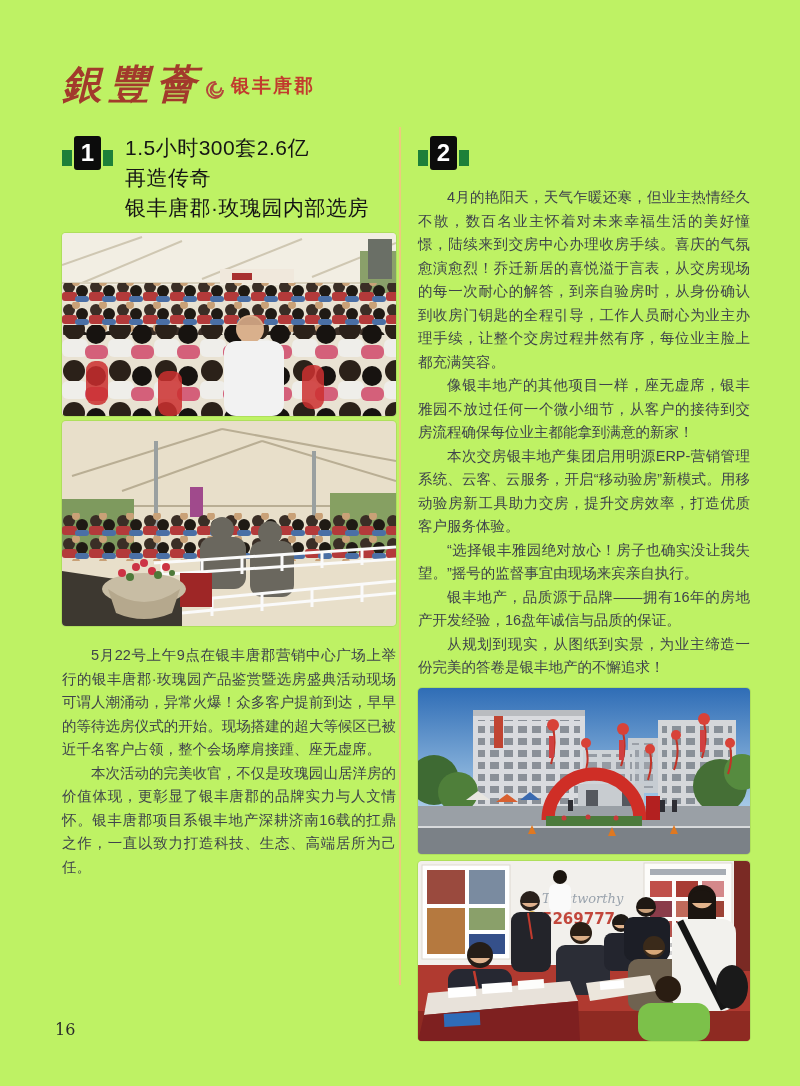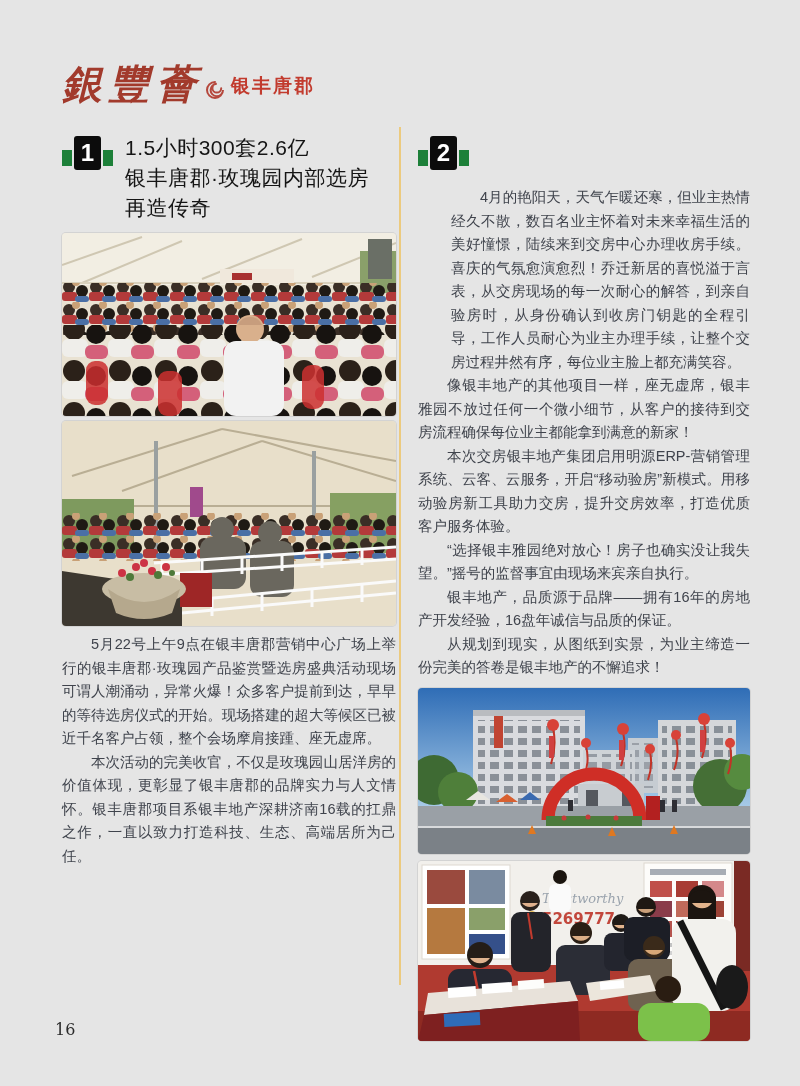--- a/index.html
+++ b/index.html
@@ -1,16 +1,16 @@
 <!DOCTYPE html>
 <html><head>
 <meta charset="utf-8">
 <style>
   html,body{margin:0;padding:0;background:#ffffff;}
-  .page{position:relative;width:800px;height:1086px;background:#e5e5e5;overflow:hidden;
+  .page{position:relative;width:800px;height:1086px;background:#bef264;overflow:hidden;
         font-family:"Liberation Sans","DejaVu Sans",sans-serif;}
   
   .masthead{position:absolute;left:62px;top:52px;height:56px;display:flex;align-items:flex-end;}
   .logo{font-family:"DejaVu Serif",serif;font-style:italic;font-weight:bold;
         font-size:40px;line-height:48px;color:#a23a2c;letter-spacing:7px;}
   .swirl{margin:0 6px 8px 2px;}
   .section-label{font-size:19px;font-weight:bold;color:#c23b2e;margin-bottom:9px;letter-spacing:2px;}
   
   .gold-divider{position:absolute;left:399px;top:127px;width:2px;height:858px;background:#ecca7e;}
   
@@ -19,22 +19,22 @@
   .col-right{left:418px;width:332px;}
   .title-row{display:flex;align-items:flex-start;}
   .badge{display:flex;align-items:flex-end;margin-top:3px;flex:0 0 auto;}
   .badge-green{width:10px;height:16px;background:#1d8039;margin-bottom:4px;}
   .badge-black{width:27px;height:34px;background:#0c0c0c;color:#ffffff;font-weight:bold;
                font-size:24px;display:flex;align-items:center;justify-content:center;
                border-radius:3px;margin:0 2px;}
   .title{margin:0 0 0 12px;font-size:21px;line-height:30px;font-weight:normal;color:#151515;letter-spacing:.5px;}
   .title span{display:block;}
   .col p{margin:0;text-indent:2em;text-align:justify;font-size:14.5px;line-height:23.5px;color:#3f434c;}
-  .col-left p:first-of-type{margin-top:7px;}
-  .col-right p:first-of-type{margin-top:16px;margin-left:33px;}
+  .col-left p:first-of-type{margin-top:18px;}
+  .col-right p:first-of-type{margin-top:16px;}
   .photo{border-radius:4px;overflow:hidden;box-shadow:0 0 0 1px rgba(0,0,0,.08);line-height:0;}
   .photo svg{display:block;width:100%;height:100%;}
   .photo-a{margin-top:10px;height:183px;}
   .photo-b{margin-top:5px;height:205px;}
   .photo-c{margin-top:8px;height:166px;}
   .photo-d{margin-top:7px;height:180px;}
   .page-number{position:absolute;left:55px;top:1020px;font-family:"DejaVu Serif","Liberation Serif",serif;
                font-size:16px;color:#2a2a2a;text-align:center;}
 </style>
 </head>
@@ -54,22 +54,22 @@
 
   <section class="col col-left">
     <div class="title-row">
       <div class="badge">
         <span class="badge-green"></span>
         <span class="badge-black">1</span>
         <span class="badge-green"></span>
       </div>
       <h1 class="title">
         <span>1.5小时300套2.6亿</span>
+        <span>再造传奇</span>
         <span>银丰唐郡·玫瑰园内部选房</span>
-        <span>再造传奇</span>
       </h1>
     </div>
 
     <div class="photo photo-a">
       <svg viewBox="0 0 334 183" preserveAspectRatio="none">
         <defs>
           <pattern id="pA" width="27" height="23" patternUnits="userSpaceOnUse">
             <circle cx="7" cy="8" r="6" fill="#3a2e26"></circle>
             <rect x="0" y="13" width="15" height="9" rx="3" fill="#b33a3a"></rect>
             <circle cx="20" cy="12" r="6" fill="#1f1a14"></circle>

